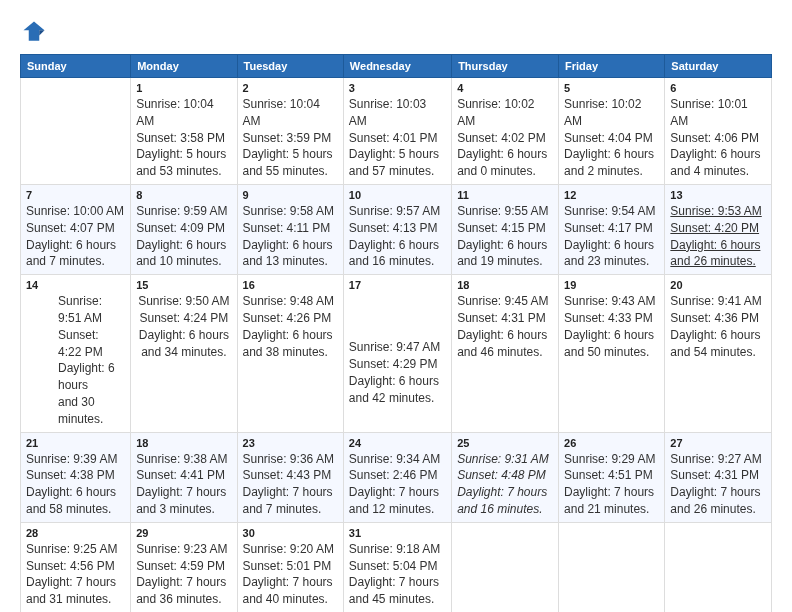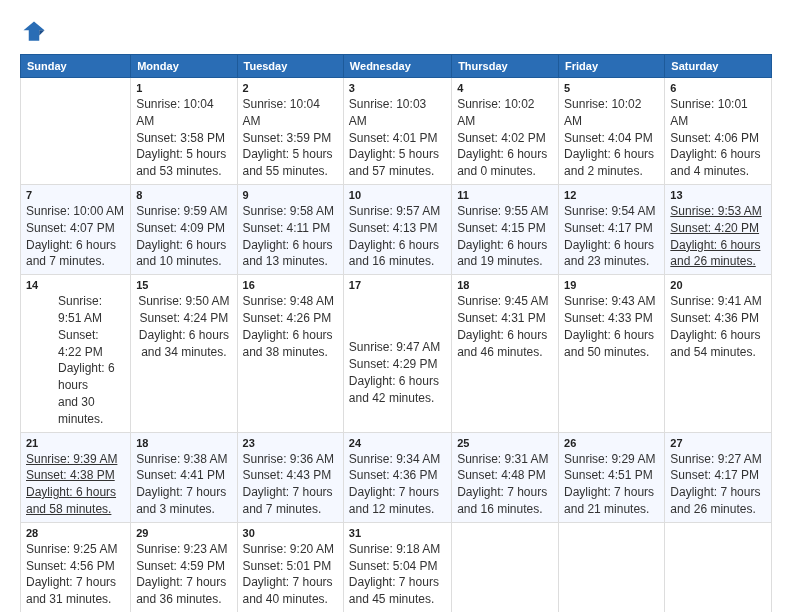--- a/index.html
+++ b/index.html
@@ -278,21 +278,21 @@
             <span class="day-num">20</span>
             <div class="day-info" style="white-space: pre-line;">Sunrise: 9:41 AM
 Sunset: 4:36 PM
 Daylight: 6 hours
 and 54 minutes.</div>
           </td>
         </tr>
         <tr>
           <td>
             <span class="day-num">21</span>
-            <div class="day-info" style="white-space: pre-line; text-decoration: underline;">Sunrise: 9:39 AM
+            <div class="day-info" style="white-space: pre-line;">Sunrise: 9:39 AM
 Sunset: 4:38 PM
 Daylight: 6 hours
 and 58 minutes.</div>
           </td>
           <td>
             <span class="day-num">18</span>
             <div class="day-info" style="white-space: pre-line;">Sunrise: 9:38 AM
 Sunset: 4:41 PM
 Daylight: 7 hours
 and 3 minutes.</div>
@@ -300,42 +300,42 @@
           <td>
             <span class="day-num">23</span>
             <div class="day-info" style="white-space: pre-line;">Sunrise: 9:36 AM
 Sunset: 4:43 PM
 Daylight: 7 hours
 and 7 minutes.</div>
           </td>
           <td>
             <span class="day-num">24</span>
             <div class="day-info" style="white-space: pre-line;">Sunrise: 9:34 AM
-Sunset: 4:36 PM
+Sunset: 2:46 PM
 Daylight: 7 hours
 and 12 minutes.</div>
           </td>
           <td>
             <span class="day-num">25</span>
-            <div class="day-info" style="white-space: pre-line;">Sunrise: 9:31 AM
+            <div class="day-info" style="white-space: pre-line; font-style: italic;">Sunrise: 9:31 AM
 Sunset: 4:48 PM
 Daylight: 7 hours
 and 16 minutes.</div>
           </td>
           <td>
             <span class="day-num">26</span>
             <div class="day-info" style="white-space: pre-line;">Sunrise: 9:29 AM
 Sunset: 4:51 PM
 Daylight: 7 hours
 and 21 minutes.</div>
           </td>
           <td>
             <span class="day-num">27</span>
             <div class="day-info" style="white-space: pre-line;">Sunrise: 9:27 AM
-Sunset: 4:17 PM
+Sunset: 4:31 PM
 Daylight: 7 hours
 and 26 minutes.</div>
           </td>
         </tr>
         <tr>
           <td>
             <span class="day-num">28</span>
             <div class="day-info" style="white-space: pre-line;">Sunrise: 9:25 AM
 Sunset: 4:56 PM
 Daylight: 7 hours

